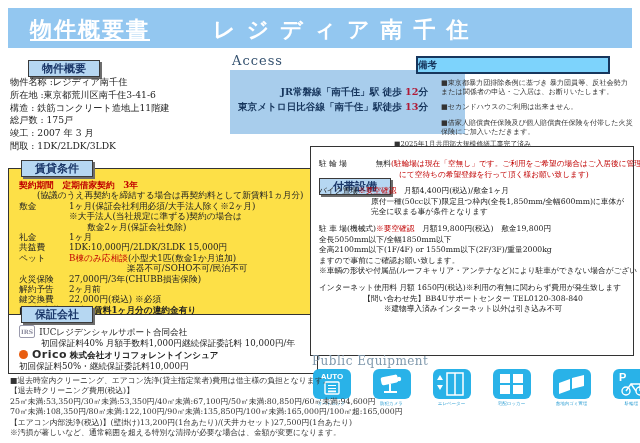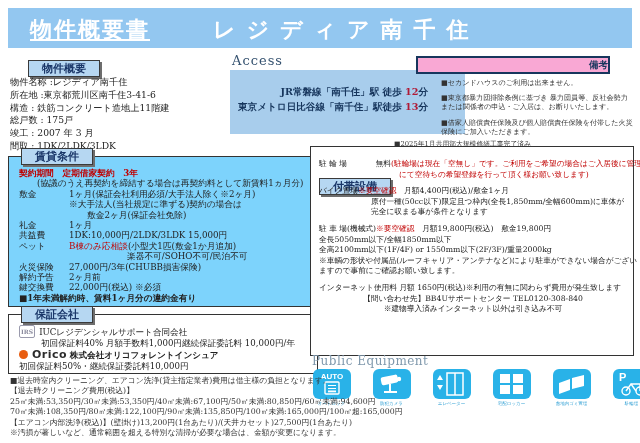--- a/index.html
+++ b/index.html
@@ -19,21 +19,21 @@
   
   .badge{display:inline-block;background:#b6d7f2;border:1px solid #3a3a3a;
          box-shadow:2px 2px 0 #6d6d6d;color:#1a3668;font-weight:bold;
          font-family:"DejaVu Sans","Liberation Sans",sans-serif;
          font-size:11px;line-height:13px;padding:1px 13px;white-space:nowrap;}
 
   
   .overview{left:10px;top:76px;font-size:9.2px;line-height:12.8px;}
 
   
-  .rbox{left:8px;top:156px;width:308px;height:149px;border:1px solid #333;background:#7dd3fc;}
+  .rbox{left:8px;top:168px;width:308px;height:149px;border:1px solid #333;background:#fde047;}
   .rbox .badge{position:absolute;left:12px;top:-9px;}
   .rlines{position:absolute;left:10px;top:11px;font-size:8.7px;line-height:10.4px;width:296px;}
   .rrow{display:flex;white-space:nowrap;}
   .rlbl{width:50px;flex-shrink:0;}
 
   
   .gbox{left:8px;top:314px;width:308px;height:58px;border:1px solid #333;background:#fff;}
   .gbox .badge{position:absolute;left:12px;top:-9px;}
   .glines{position:absolute;left:10px;top:10px;font-size:8.6px;line-height:11px;width:294px;}
   .iuc-mark{display:inline-block;color:#8a8a9d;font-size:6px;font-weight:bold;
@@ -48,21 +48,21 @@
 
   
   .access-title{left:232px;top:53px;font-size:13px;color:#33506e;letter-spacing:1px;}
   .access-box{left:230px;top:70px;width:235px;height:64px;background:#a8cdec;text-align:right;}
   .access-lines{position:absolute;left:8px;top:14px;font-size:9.6px;line-height:15px;
                 color:#17365d;font-weight:bold;white-space:nowrap;}
   .access-min{color:#b01935;}
 
   
   .remarks-hd{left:416px;top:56px;width:190px;height:14px;border:2px solid #17365d;
-              background:#f9a8d4;text-align:right;color:#17365d;font-weight:bold;
+              background:#7dd3fc;text-align:left;color:#17365d;font-weight:bold;
               font-size:9.5px;line-height:13px;
               font-family:"DejaVu Sans","Liberation Sans",sans-serif;}
   .remarks-body{left:441px;top:78px;width:194px;font-size:7.1px;line-height:9.2px;color:#333;}
   .remarks-body .ritem{margin-bottom:6px;}
 
   
   .renov{left:394px;top:139px;font-size:6.8px;color:#333;}
 
   
   .fbox{left:310px;top:146px;width:322px;height:208px;border:1px solid #333;background:#fff;}
@@ -103,22 +103,22 @@
 <div class="abs access-title">Access</div>
 <div class="abs access-box">
   <div class="access-lines">
     <div><span>JR常磐線「南千住」駅 徒歩 </span><span class="access-min">12</span><span>分</span></div>
     <div><span>東京メトロ日比谷線「南千住」駅徒歩 </span><span class="access-min">13</span><span>分</span></div>
   </div>
 </div>
 
 <div class="abs remarks-hd">備考</div>
 <div class="abs remarks-body">
+  <div class="ritem">■東京都暴力団排除条例に基づき 暴力団員等、反社会勢力または関係者の申込・ご入居は、お断りいたします。</div>
   <div class="ritem">■セカンドハウスのご利用は出来ません。</div>
-  <div class="ritem">■東京都暴力団排除条例に基づき 暴力団員等、反社会勢力または関係者の申込・ご入居は、お断りいたします。</div>
   <div class="ritem">■借家人賠償責任保険及び個人賠償責任保険を付帯した火災保険にご加入いただきます。</div>
 </div>
 
 <div class="abs renov nw">■2025年1月共用部大規模修繕工事完了済み</div>
 
 <div class="abs rbox">
   <span class="badge">賃貸条件</span>
   <div class="rlines">
     <div class="red bold nw">契約期間　定期借家契約　3年</div>
     <div class="nw" style="margin-left:18px;">(協議のうえ再契約を締結する場合は再契約料として新賃料1ヵ月分)</div>
@@ -185,22 +185,22 @@
     <div class="nw" style="margin-left:52px;">原付一種(50cc以下)限定且つ枠内(全長1,850mm/全幅600mm)に車体が</div>
     <div class="nw" style="margin-left:52px;">完全に収まる事が条件となります</div>
     <div class="gap"></div>
     <div class="frow">
         <span>駐 車 場(機械式)</span>
         <span class="red">※要空確認</span>
         <span>　月額19,800円(税込)　敷金19,800円</span>
       </div>
     <div class="nw">全長5050mm以下/全幅1850mm以下</div>
     <div class="nw">全高2100mm以下(1F/4F) or 1550mm以下(2F/3F)/重量2000kg</div>
+    <div class="nw">ますので事前にご確認お願い致します。</div>
     <div class="nw">※車輌の形状や付属品(ルーフキャリア・アンテナなど)により駐車ができない場合がござい</div>
-    <div class="nw">ますので事前にご確認お願い致します。</div>
     <div class="gap"></div>
     <div class="nw">インターネット使用料 月額 1650円(税込)※利用の有無に関わらず費用が発生致します</div>
     <div class="nw ctr">【問い合わせ先】BB4Uサポートセンター TEL0120-308-840</div>
     <div class="nw ctr">※建物導入済みインターネット以外は引き込み不可</div>
   </div>
 </div>
 
 <div class="abs pe-title">Public Equipment</div>
 <div class="abs pe-row">
   <div class="pe-item">

